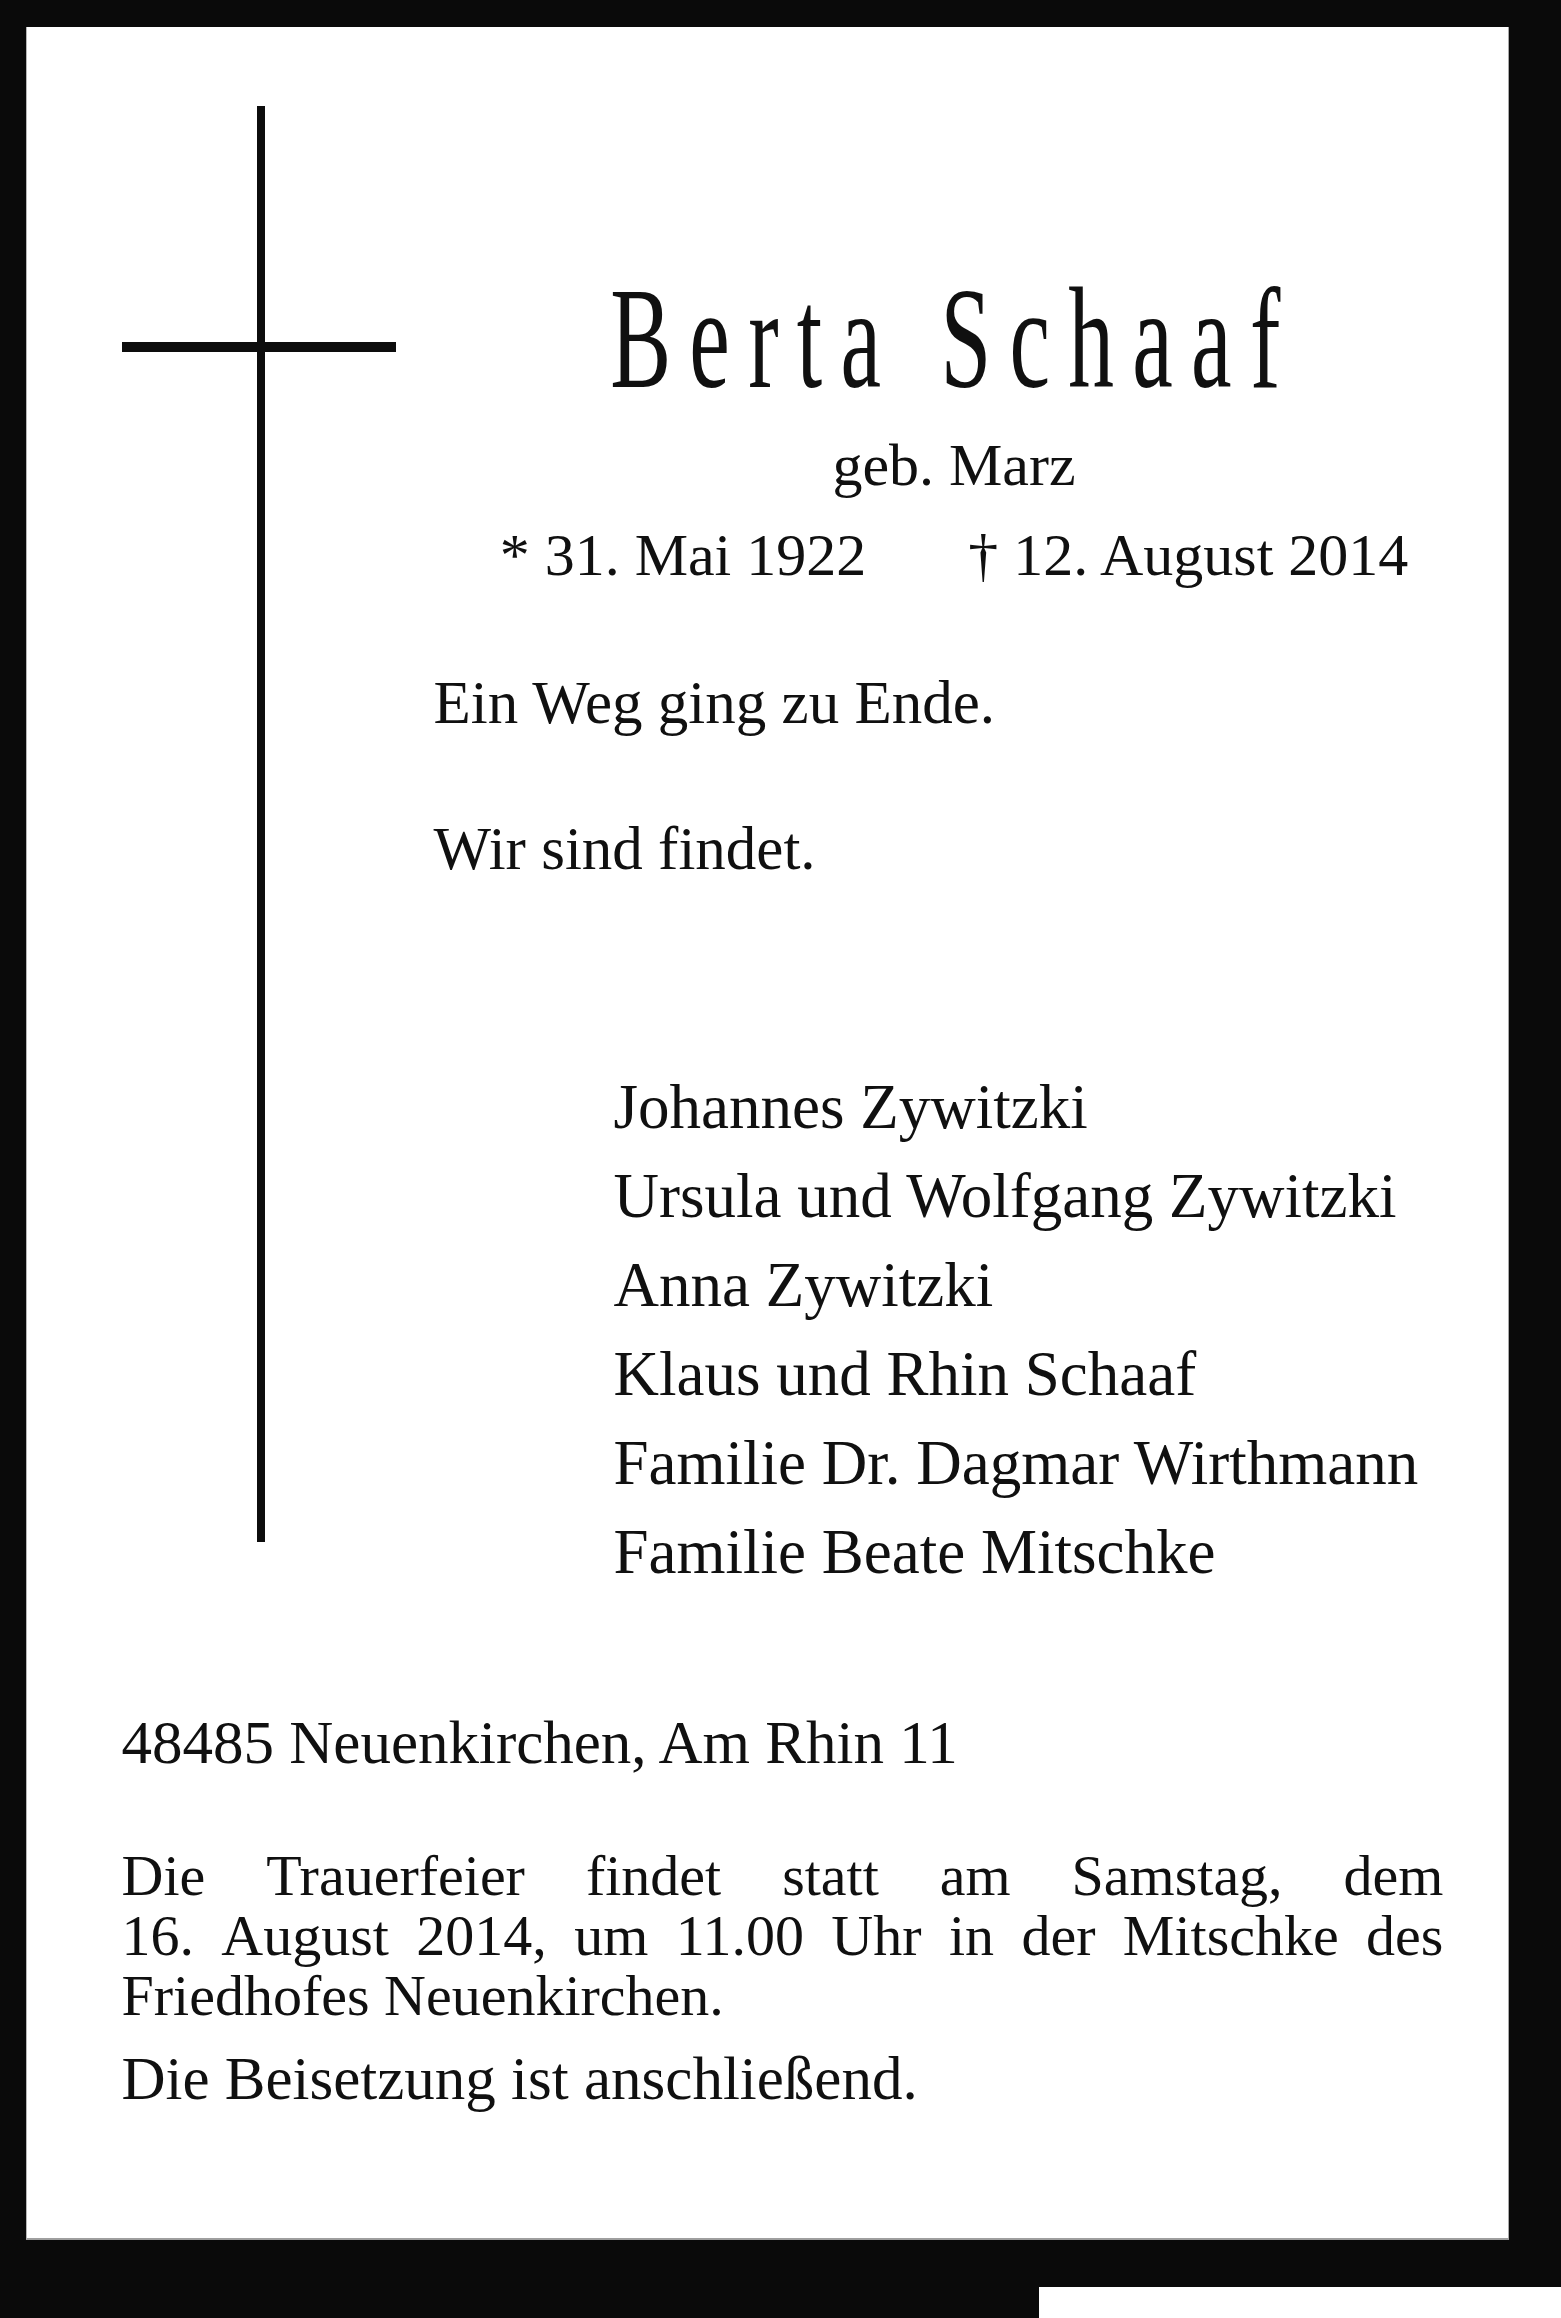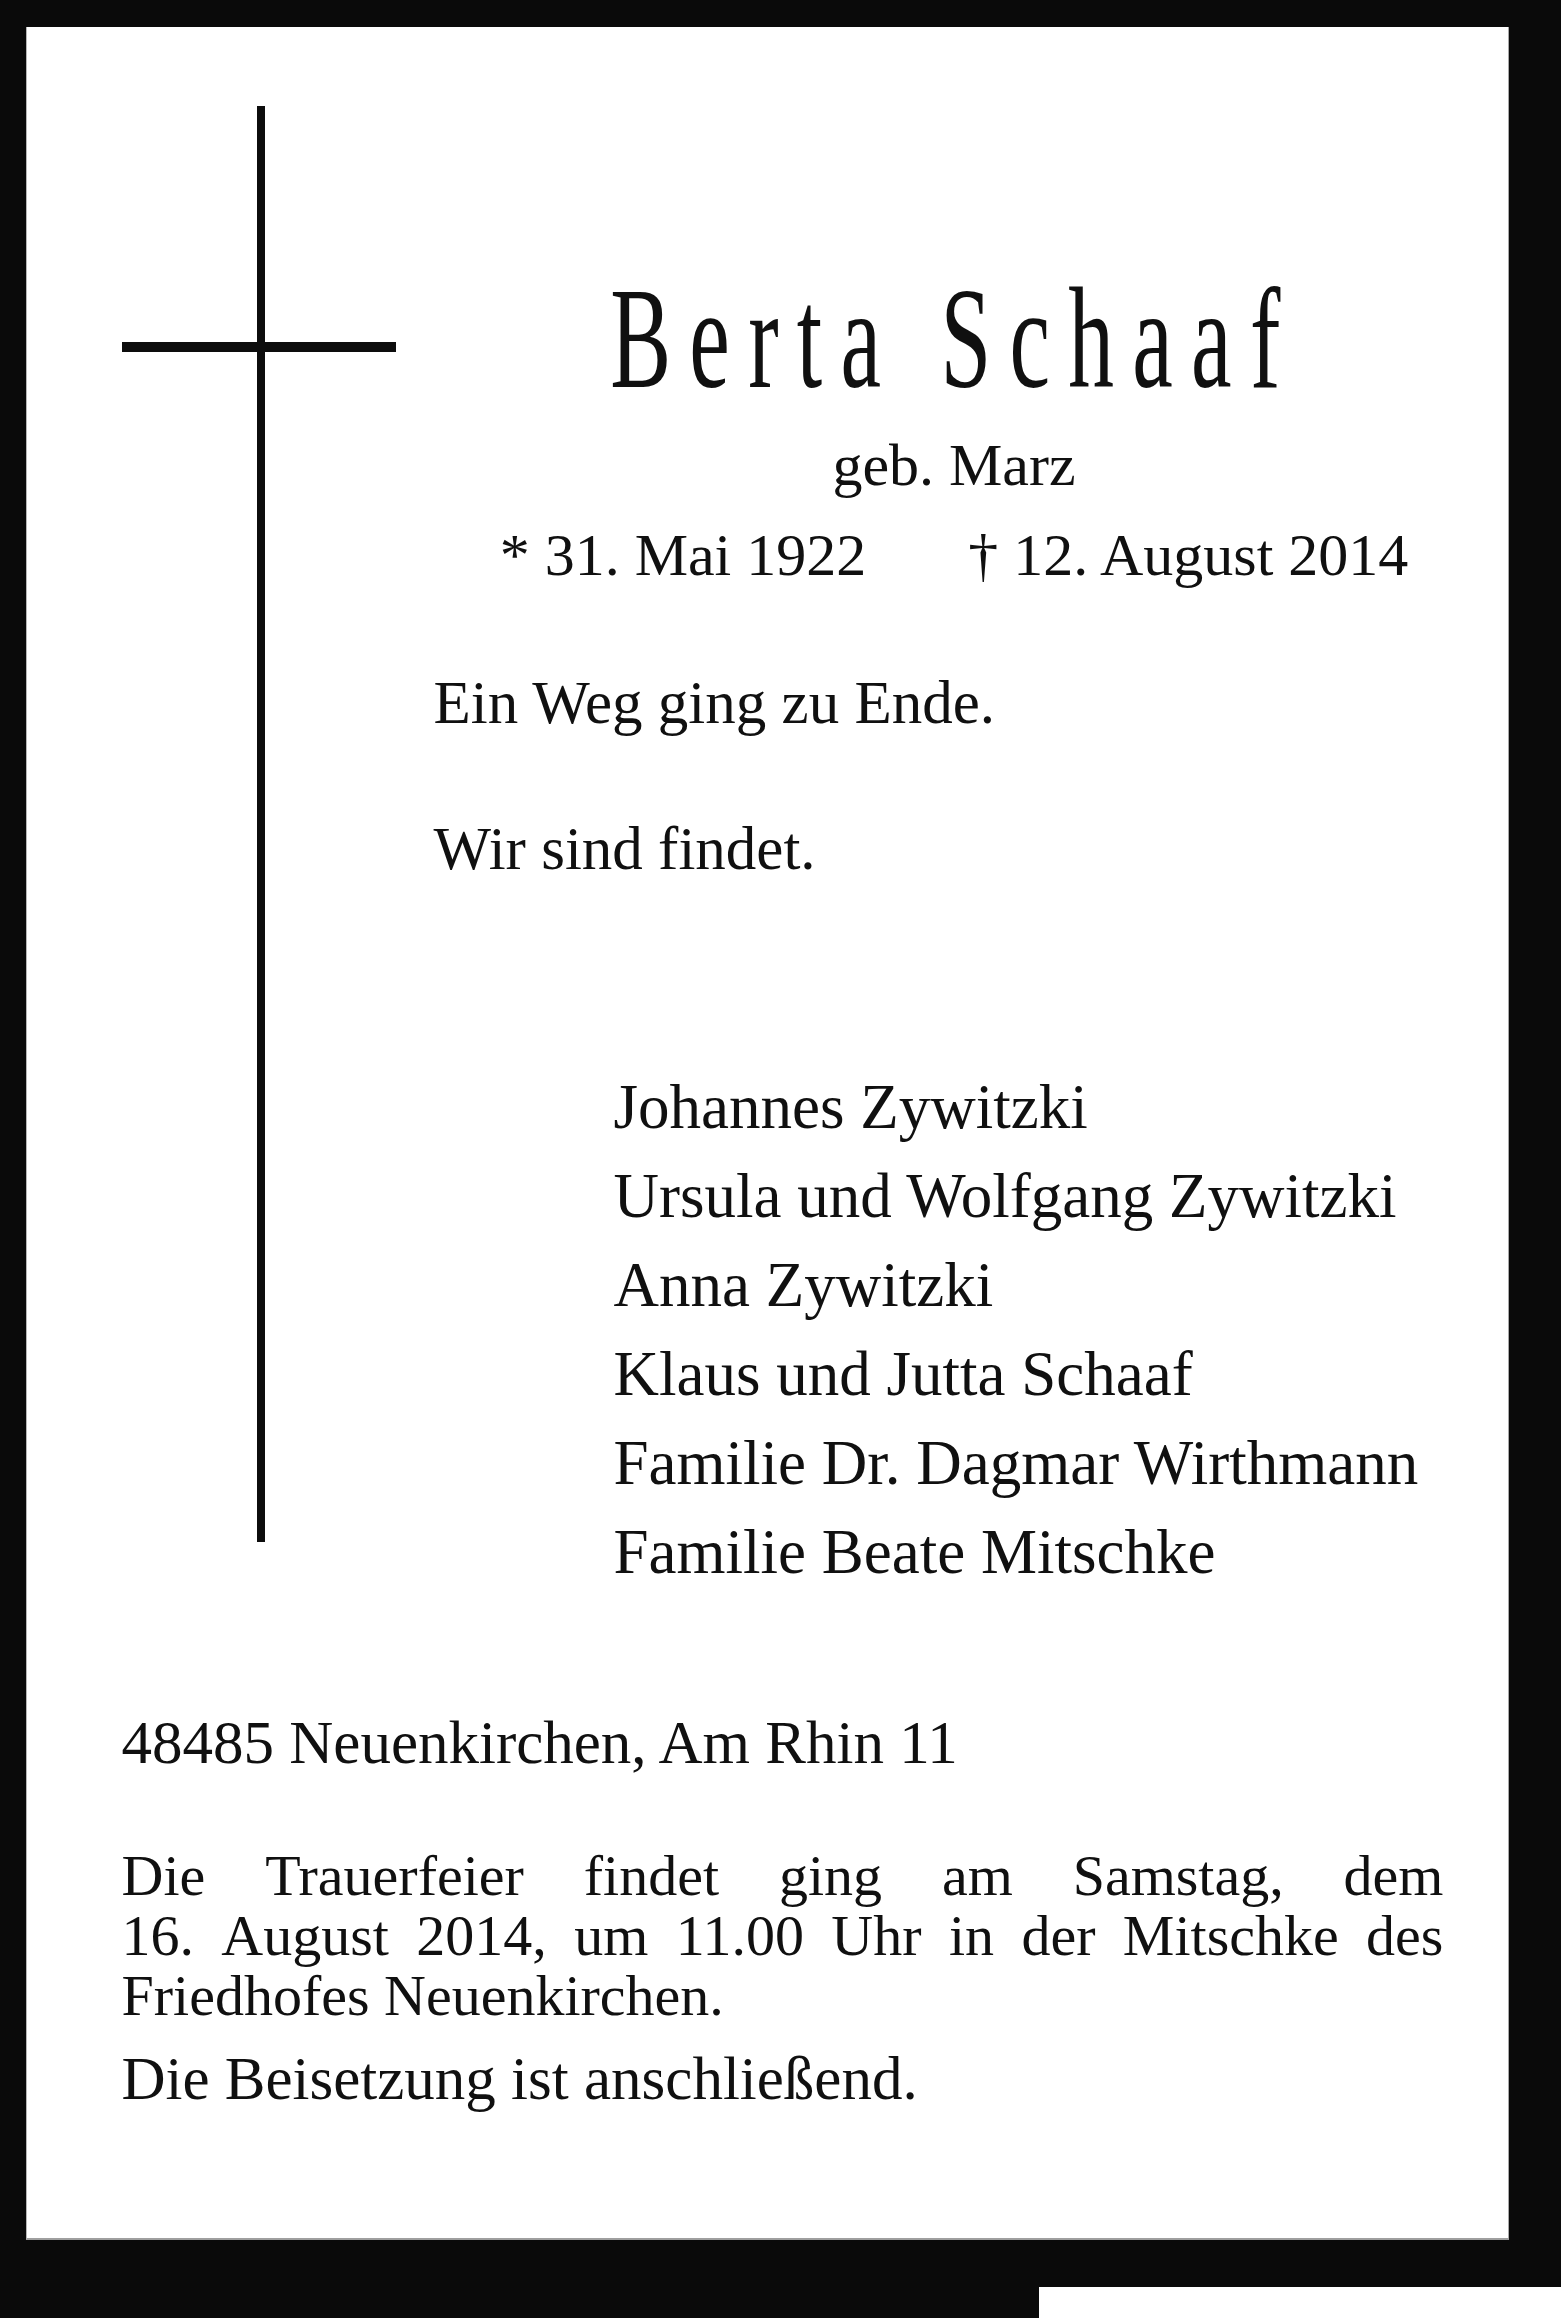--- a/index.html
+++ b/index.html
@@ -154,33 +154,33 @@
   </div>
 
   <div class="motto">Ein Weg ging zu Ende.</div>
 
   <div class="grief">Wir sind findet.</div>
 
   <div class="mourners">
       <div>Johannes Zywitzki</div>
       <div>Ursula und Wolfgang Zywitzki</div>
       <div>Anna Zywitzki</div>
-      <div>Klaus und Jutta Schaaf</div>
+      <div>Klaus und Rhin Schaaf</div>
       <div>Familie Dr. Dagmar Wirthmann</div>
       <div>Familie Beate Mitschke</div>
     </div>
 
   <div class="address">48485 Neuenkirchen, Am Rhin 11</div>
 
   <div class="funeral">
     <div class="jline">
         <span>Die</span>
         <span>Trauerfeier</span>
         <span>findet</span>
-        <span>ging</span>
+        <span>statt</span>
         <span>am</span>
         <span>Samstag,</span>
         <span>dem</span>
       </div>
     <div class="jline">
         <span>16.</span>
         <span>August</span>
         <span>2014,</span>
         <span>um</span>
         <span>11.00</span>

